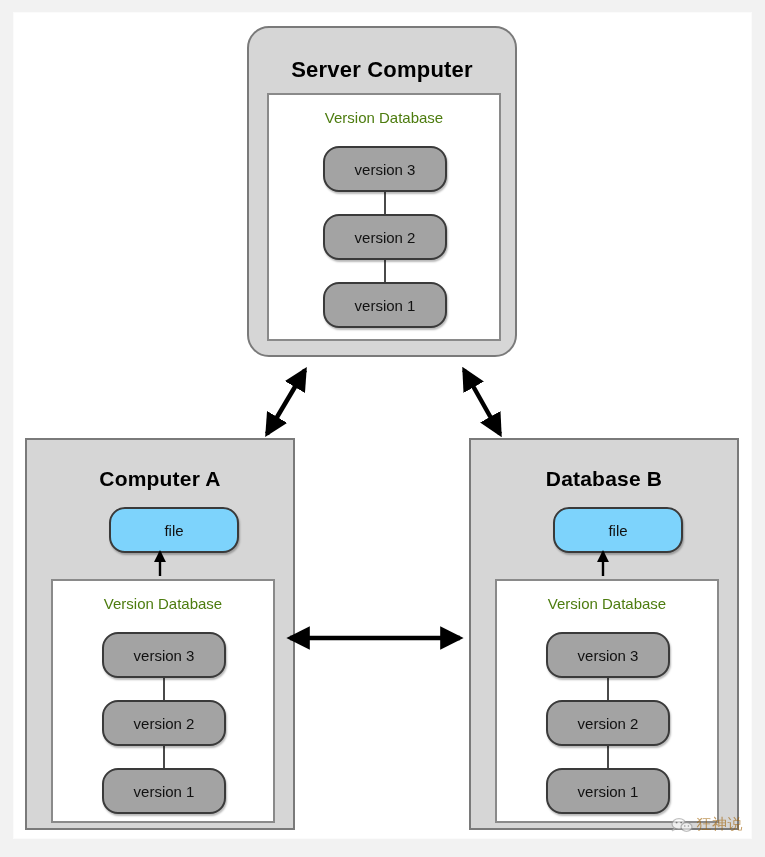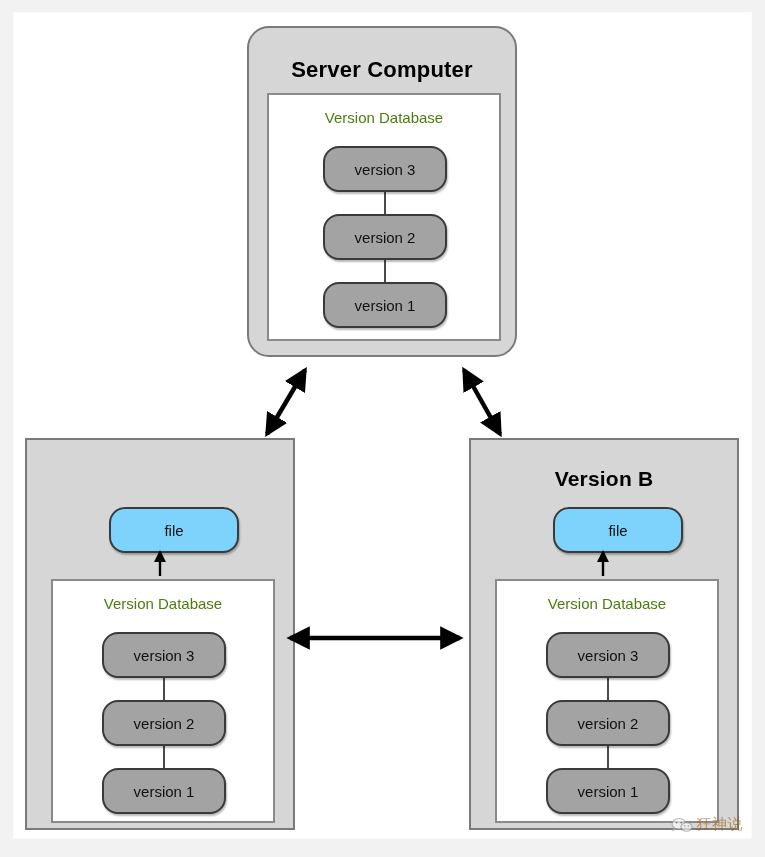--- a/index.html
+++ b/index.html
@@ -133,20 +133,21 @@
         <div class="capsule green" style="left:54px; top:119px; width:124px; height:46px;">
           <span>version 2</span>
         </div>
         <div class="capsule green" style="left:54px; top:187px; width:124px; height:46px;">
           <span>version 1</span>
         </div>
       </div>
     </div>
 
     <div class="chassis" style="left:11px; top:425px; width:270px; height:392px;">
+      <div class="chassis-title" style="top:27px; font-size:21px;">Computer A</div>
 
       <div class="capsule blue" style="left:82px; top:67px; width:130px; height:46px;">
         <span>file</span>
       </div>
 
       <div class="vdb" style="left:24px; top:139px; width:224px; height:244px;">
         <div class="vdb-title" style="top:14px;">Version Database</div>
 
         <div class="connector" style="left:110px; top:97px; height:22px;"></div>
         <div class="connector" style="left:110px; top:165px; height:22px;"></div>
@@ -157,21 +158,21 @@
         <div class="capsule green" style="left:49px; top:119px; width:124px; height:46px;">
           <span>version 2</span>
         </div>
         <div class="capsule green" style="left:49px; top:187px; width:124px; height:46px;">
           <span>version 1</span>
         </div>
       </div>
     </div>
 
     <div class="chassis" style="left:455px; top:425px; width:270px; height:392px;">
-      <div class="chassis-title" style="top:27px; font-size:21px;">Version B</div>
+      <div class="chassis-title" style="top:27px; font-size:21px;">Database B</div>
 
       <div class="capsule blue" style="left:82px; top:67px; width:130px; height:46px;">
         <span>file</span>
       </div>
 
       <div class="vdb" style="left:24px; top:139px; width:224px; height:244px;">
         <div class="vdb-title" style="top:14px;">Version Database</div>
 
         <div class="connector" style="left:110px; top:97px; height:22px;"></div>
         <div class="connector" style="left:110px; top:165px; height:22px;"></div>

